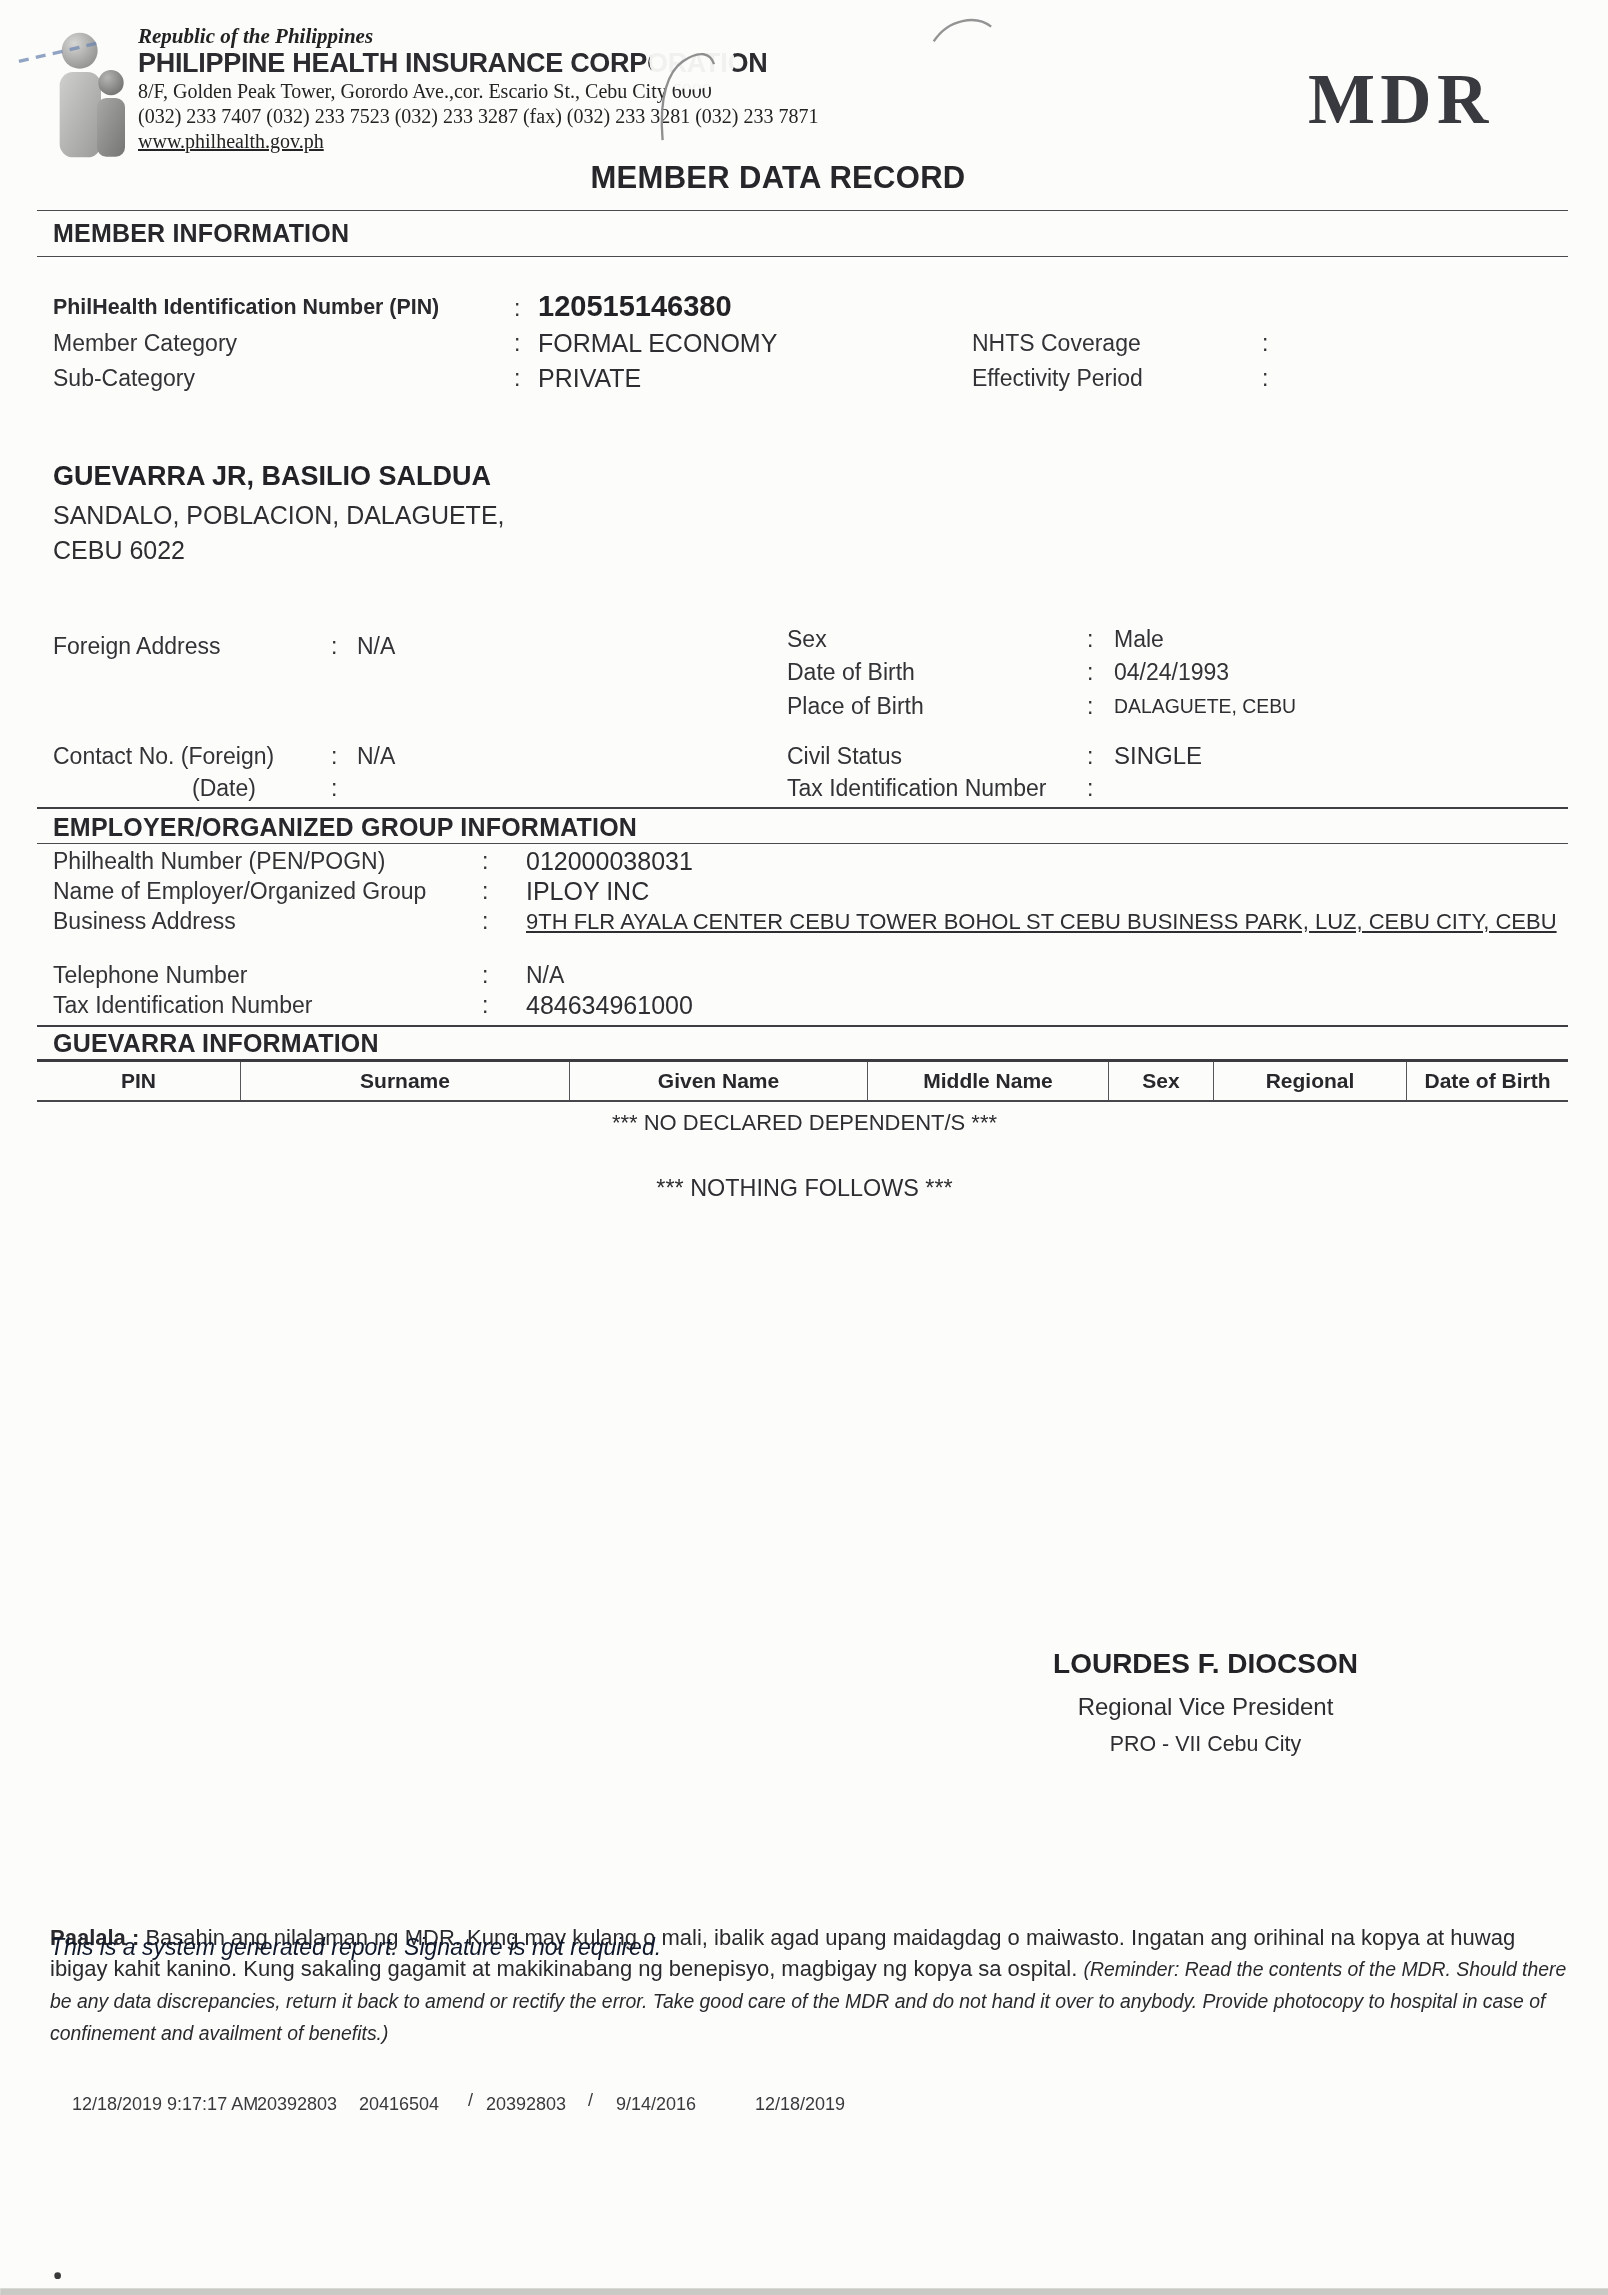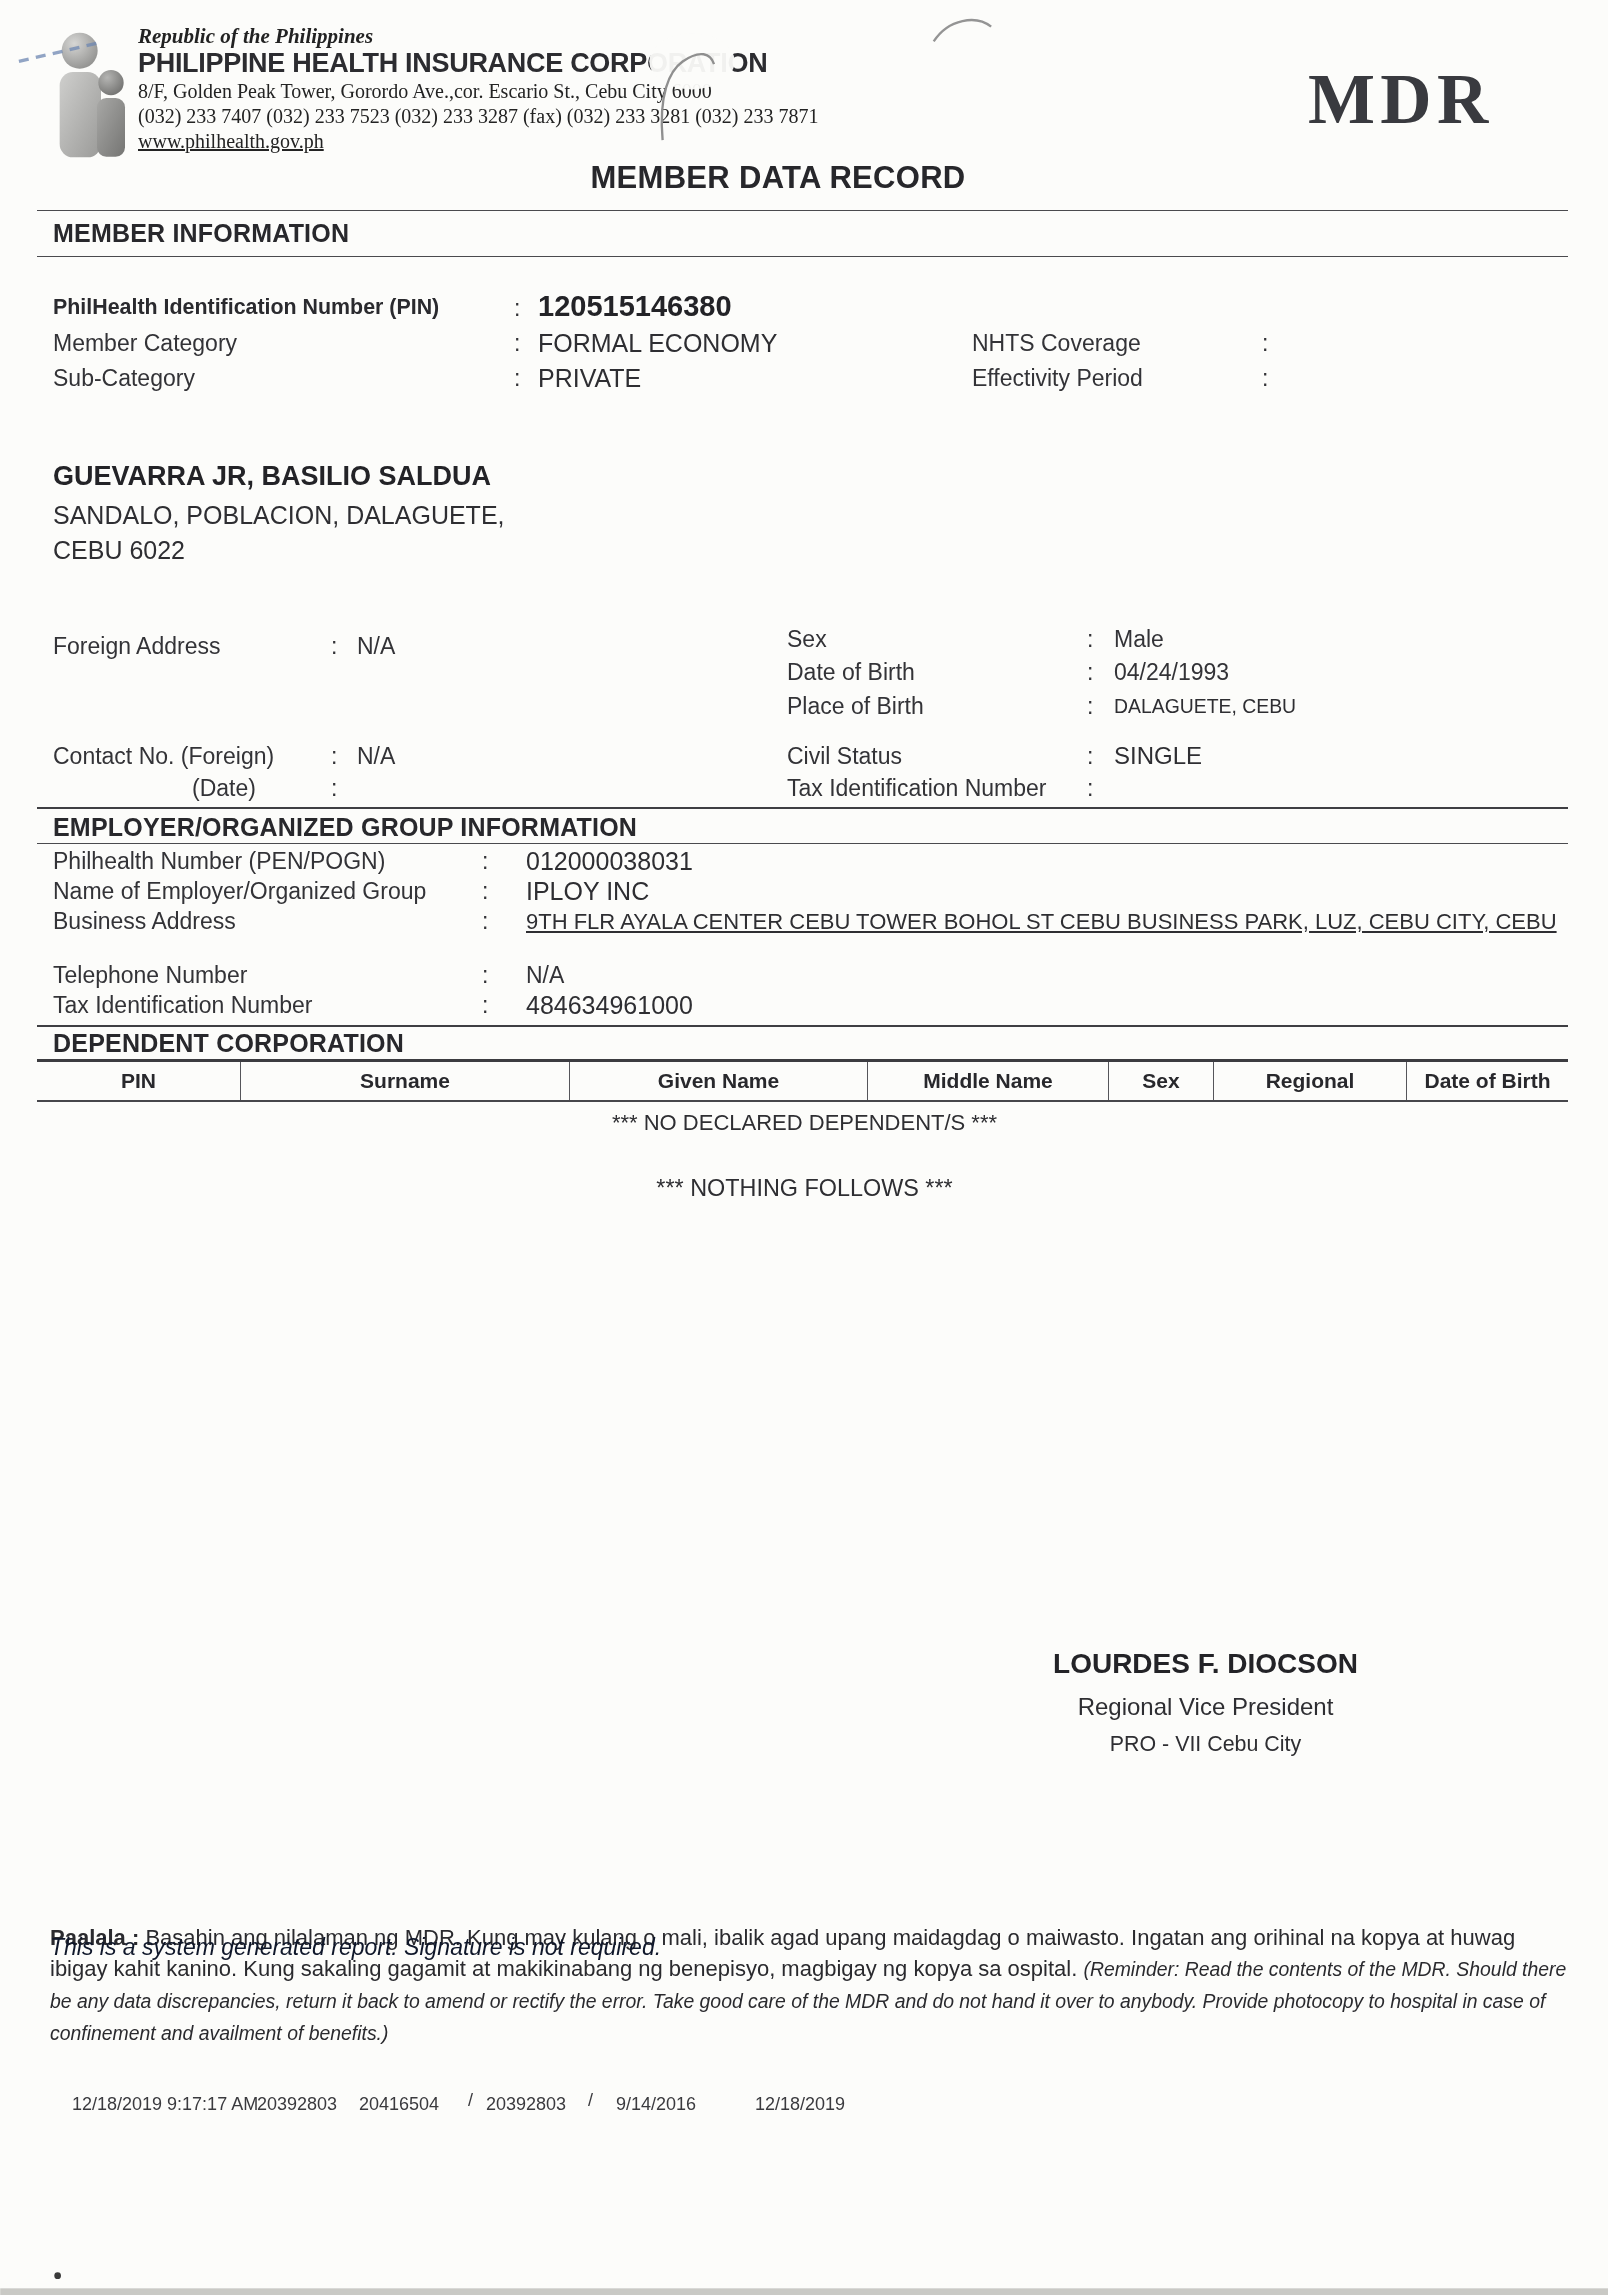--- a/index.html
+++ b/index.html
@@ -206,21 +206,21 @@
     <span class="colon colE">:</span>
     <span class="lbl valE">N/A</span>
   </div>
   <div class="row" style="top:992px;">
     <span class="lbl lblL">Tax Identification Number</span>
     <span class="colon colE">:</span>
     <span class="val valE">484634961000</span>
   </div>
 
   <div class="rule thick" style="top:1025px;"></div>
-  <div class="section-h" style="top:1029px;">DEPENDENT CORPORATION</div>
+  <div class="section-h" style="top:1029px;">GUEVARRA INFORMATION</div>
 
   <div class="dep-table">
     <div class="dep-cell" style="width:204px;">PIN</div>
     <div class="dep-cell" style="width:329px;">Surname</div>
     <div class="dep-cell" style="width:298px;">Given Name</div>
     <div class="dep-cell" style="width:241px;">Middle Name</div>
     <div class="dep-cell" style="width:105px;">Sex</div>
     <div class="dep-cell" style="width:193px;">Regional</div>
     <div class="dep-cell" style="width:161px;">Date of Birth</div>
   </div>

